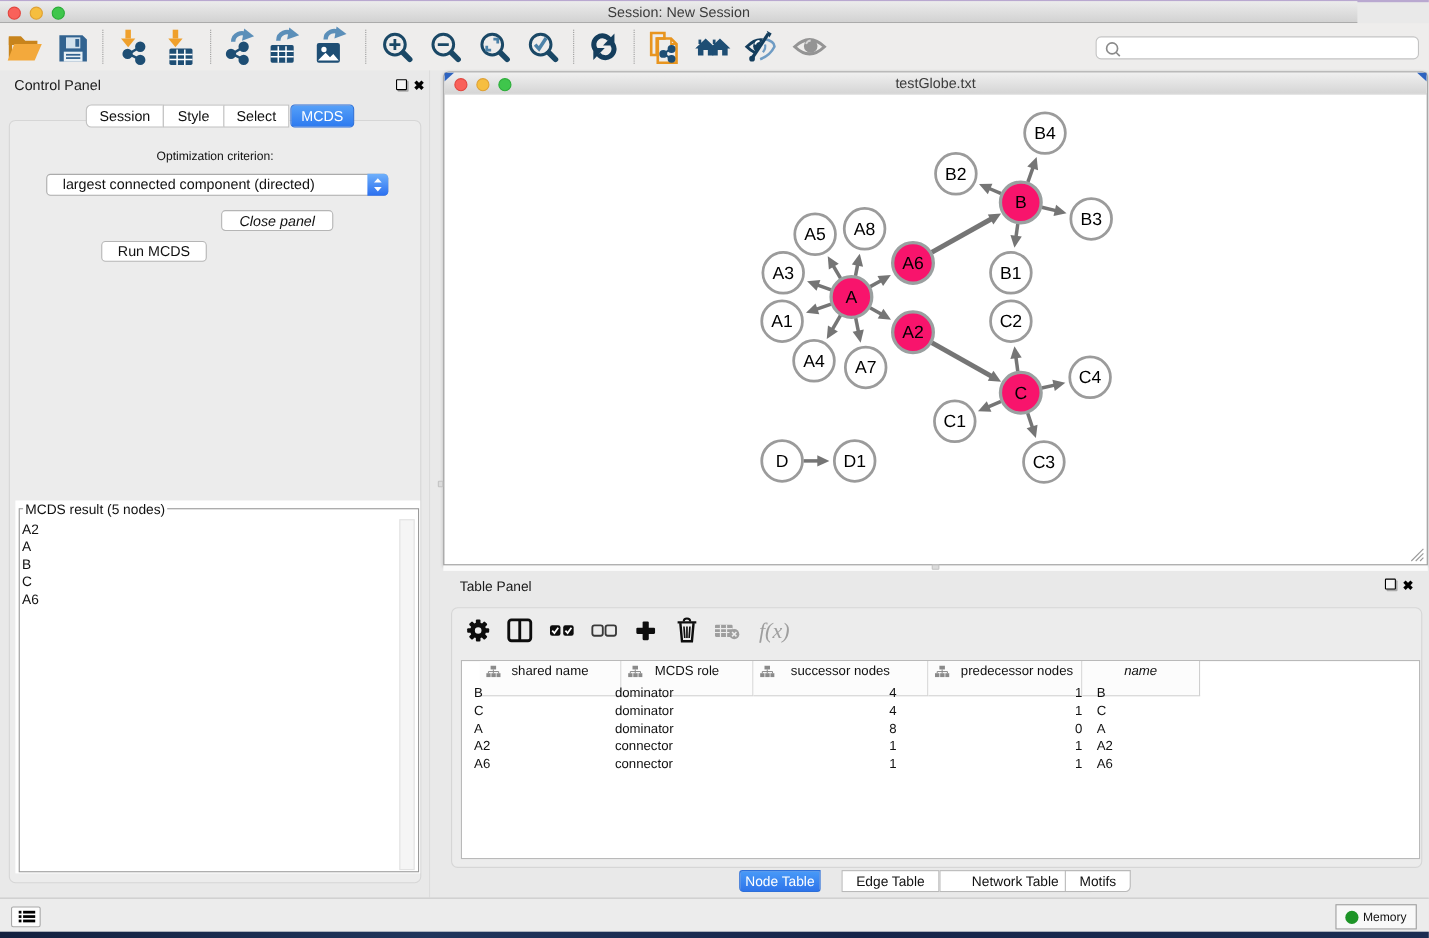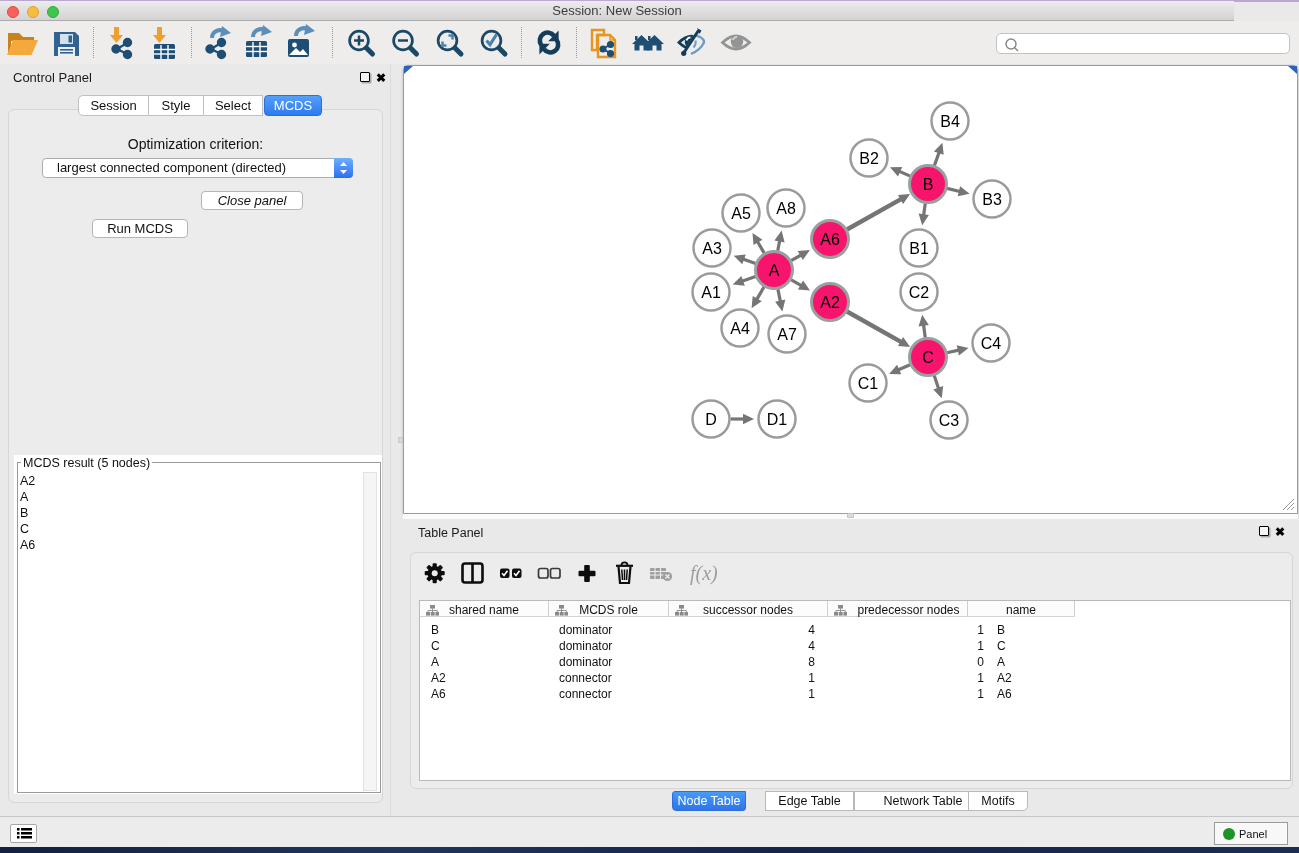--- a/index.html
+++ b/index.html
@@ -21,21 +21,21 @@
 #cp-title { left:13px; top:70px; font-size:13px; color:#1a1a1a; }
 .wicon-sq { position:absolute; width:10px; height:10px; border:1.5px solid #000;
   border-radius:1px; box-shadow:1.5px 1.5px 0 #aaa; background:#f5f5f5;}
 .wicon-x { position:absolute; font-size:12px; font-weight:bold; color:#000; line-height:10px;}
 .tab { position:absolute; height:21px; background:#fff; border:1px solid #c0c0c0;
   font-size:13px; color:#111; text-align:center; line-height:20px; z-index:5; }
 .tabsel { background:linear-gradient(#55a0f8,#2d7af0); color:#fff; border:1px solid #2d6fd8; border-radius:4px; }
 .hicon { position:absolute; left:6px; top:4px; }
 #cp-box { left:8px; top:109px; width:375px; height:694px; background:#ececec;
   border:1px solid #d6d6d6; border-radius:6px; }
-#optlabel { left:0; top:136px; width:391px; text-align:center; font-size:14px; color:#111; }
+#optlabel { left:0; top:136px; width:391px; text-align:center; font-size:11px; color:#111; }
 #dropdown { left:42px; top:158px; width:311px; height:20px; background:#fff;
   border:1px solid #ababab; border-radius:4px; }
 #dropdown .txt { position:absolute; left:14px; top:0; line-height:18px; font-size:13px; color:#111; }
 #dropdown .cap { position:absolute; right:-1px; top:-1px; width:19px; height:20px;
   background:linear-gradient(#6fb0fb,#2a6ff0); border-radius:0 4px 4px 0; }
 .btn { position:absolute; height:19px; background:#fff; border:1px solid #b5b5b5;
   border-radius:4px; font-size:13px; color:#111; text-align:center; line-height:17px; }
 #fieldset { left:14px; top:455px; width:368px; height:339px; background:#fff; }
 #fs-border { left:17px; top:462px; width:364px; height:331px; border:1px solid #9a9a9a; background:#fff;}
 #fs-label { left:21px; top:456px; font-size:12.5px; color:#111; background:#fff; padding:0 2px;}
@@ -52,22 +52,22 @@
 #netwin { left:403px; top:65px; width:895px; height:449px; background:#fff;
   border:1px solid #9c9c9c; border-radius:5px 5px 0 0; box-shadow:0 1px 3px rgba(0,0,0,0.2); }
 #net-titlebar { position:absolute; left:0; top:0; width:893px; height:20px;
   background:linear-gradient(#f0f0f0,#d5d5d5); border-bottom:1px solid #a8a8a8; border-radius:4px 4px 0 0;}
 #net-titlebar .t { width:100%; text-align:center; font-size:13px; color:#3a3a3a; line-height:20px;}
 
 #tp-title { left:418px; top:526px; font-size:12.5px; color:#1a1a1a; }
 #tp-box { left:410px; top:552px; width:883px; height:237px; background:#ececec;
   border:1px solid #d6d6d6; border-radius:6px; }
 #tbl { left:419px; top:600px; width:872px; height:181px; background:#fff; border:1px solid #b9b9b9; }
-.th { position:absolute; top:0; height:16px; border-right:1px solid #cfcfcf; border-bottom:1px solid #d3d3d3;
-  font-size:12px; color:#111; text-align:center; line-height:18px; background:#fcfcfc;}
+.th { position:absolute; top:0; height:32px; border-right:1px solid #cfcfcf; border-bottom:1px solid #d3d3d3;
+  font-size:12px; color:#111; text-align:center; line-height:18px; background:#fcfcfc;margin-left:16px;}
 .row { position:absolute; font-size:12px; color:#111; height:16px; line-height:16px;}
 .btab { position:absolute; top:791px; height:20px; background:#fff; border:1px solid #b9b9b9;
   font-size:12.5px; color:#111; text-align:center; line-height:19px; }
 .btabsel { background:linear-gradient(#489af8,#2e74ea); color:#fff; border:1px solid #2d6fd8; border-radius:3px 0 3px 4px;}
 </style>
 </head>
 <body>
 <div class="abs" id="topline"></div>
 <div class="abs" id="titlebar">
   <div class="t">Session: New Session</div>
@@ -255,20 +255,26 @@
 </div>
 <div class="btn" style="left:92px; top:191px; width:96px;margin-top:28px;">Run MCDS</div>
 <div class="btn" style="left:201px; top:191px; width:102px;font-style:italic;">Close panel</div>
 <div class="abs" id="fieldset"></div>
 <div class="abs" id="fs-border"></div>
 <div class="abs" id="fs-label">MCDS result (5 nodes)</div>
 <div class="abs" id="fs-list">A2<br>A<br>B<br>C<br>A6</div>
 <div class="abs" id="fs-scroll"></div>
 
 <div class="abs" id="netwin">
+  <div id="net-titlebar">
+    <div class="t">testGlobe.txt</div>
+    <div class="light" style="left:9px; background:#f9615a; border:0.5px solid #e2463f;"></div>
+    <div class="light" style="left:29px; background:#f6be3f; border:0.5px solid #dfa133;"></div>
+    <div class="light" style="left:49px; background:#3fc64c; border:0.5px solid #2aad38;"></div>
+  </div>
   <svg style="position:absolute; left:0; top:0;" width="893" height="10">
     <path d="M0 0 L9 0 L0 8 Z" fill="#2d63c0"></path>
     <path d="M893 0 L884 0 L893 8 Z" fill="#2d63c0"></path>
   </svg>
   <svg id="graph" style="position:absolute; left:0; top:20px;" width="893" height="426">
     <line x1="360.2" y1="167.1" x2="353.0" y2="154.7" stroke="#757575" stroke-width="3.2"></line>
     <path d="M348.5 146.9 L358.5 153.8 L349.5 159.0 Z" fill="#757575"></path>
     <line x1="373.7" y1="164.9" x2="375.9" y2="153.4" stroke="#757575" stroke-width="3.2"></line>
     <path d="M377.6 144.6 L380.6 156.4 L370.4 154.4 Z" fill="#757575"></path>
     <line x1="351.6" y1="177.5" x2="338.2" y2="172.7" stroke="#757575" stroke-width="3.2"></line>
@@ -437,21 +443,21 @@
         <rect x="9.4" y="7" width="4" height="3.6" fill="#8a8a8a"></rect>
         <path d="M6.5 3.6 V5.5 M2 7 V5.5 H11.3 V7 M6.5 5.5 V7" stroke="#8a8a8a" stroke-width="0.9" fill="none"></path>
       </svg>successor nodes</div>
   <div class="th" style="left:408px; width:140px; padding-left:22px;"><svg class="hicon" width="13" height="11">
         <rect x="4" y="0" width="5" height="3.6" fill="#8a8a8a"></rect>
         <rect x="0" y="7" width="4" height="3.6" fill="#8a8a8a"></rect>
         <rect x="4.7" y="7" width="4" height="3.6" fill="#8a8a8a"></rect>
         <rect x="9.4" y="7" width="4" height="3.6" fill="#8a8a8a"></rect>
         <path d="M6.5 3.6 V5.5 M2 7 V5.5 H11.3 V7 M6.5 5.5 V7" stroke="#8a8a8a" stroke-width="0.9" fill="none"></path>
       </svg>predecessor nodes</div>
-  <div class="th" style="left:548px; width:107px; border-right:1px solid #cfcfcf;">name</div>
+  <div class="th" style="left:548px; width:107px; border-right:1px solid #cfcfcf;font-style:italic;">name</div>
   <div class="row" style="left:11px; top:21px; width:100px;">B</div>
   <div class="row" style="left:139px; top:21px; width:100px;">dominator</div>
   <div class="row" style="left:249px; top:21px; width:146px; text-align:right;">4</div>
   <div class="row" style="left:408px; top:21px; width:156px; text-align:right;">1</div>
   <div class="row" style="left:577px; top:21px; width:60px;">B</div>
   <div class="row" style="left:11px; top:37px; width:100px;">C</div>
   <div class="row" style="left:139px; top:37px; width:100px;">dominator</div>
   <div class="row" style="left:249px; top:37px; width:146px; text-align:right;">4</div>
   <div class="row" style="left:408px; top:37px; width:156px; text-align:right;">1</div>
   <div class="row" style="left:577px; top:37px; width:60px;">C</div>
@@ -487,15 +493,15 @@
     <rect x="5" y="3" width="2.5" height="2.5" fill="#000"></rect>
       <rect x="9" y="3" width="11" height="2.5" fill="#000"></rect>
     <rect x="5" y="7" width="2.5" height="2.5" fill="#000"></rect>
       <rect x="9" y="7" width="11" height="2.5" fill="#000"></rect>
     <rect x="5" y="11" width="2.5" height="2.5" fill="#000"></rect>
       <rect x="9" y="11" width="11" height="2.5" fill="#000"></rect>
   </svg>
 </div>
 <div class="abs" id="mem-btn">
   <div class="abs" id="mem-dot"></div>
-  <div class="abs" id="mem-txt">Panel</div>
+  <div class="abs" id="mem-txt">Memory</div>
 </div>
 <div class="abs" id="bottomstrip"></div>
 
 </body></html>

